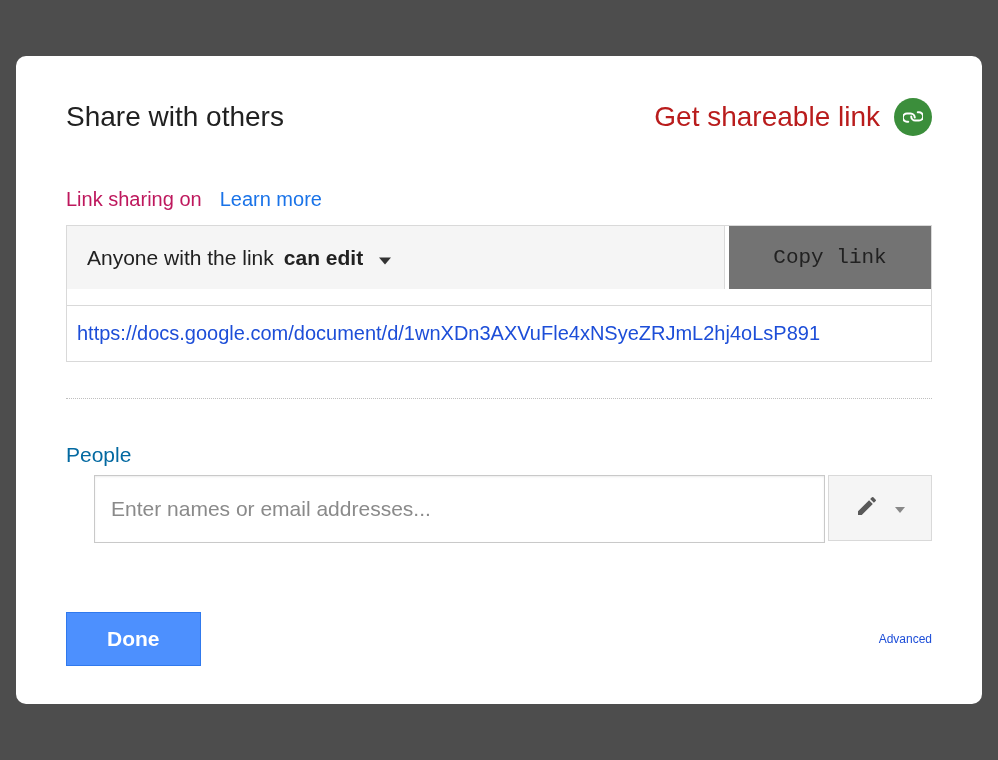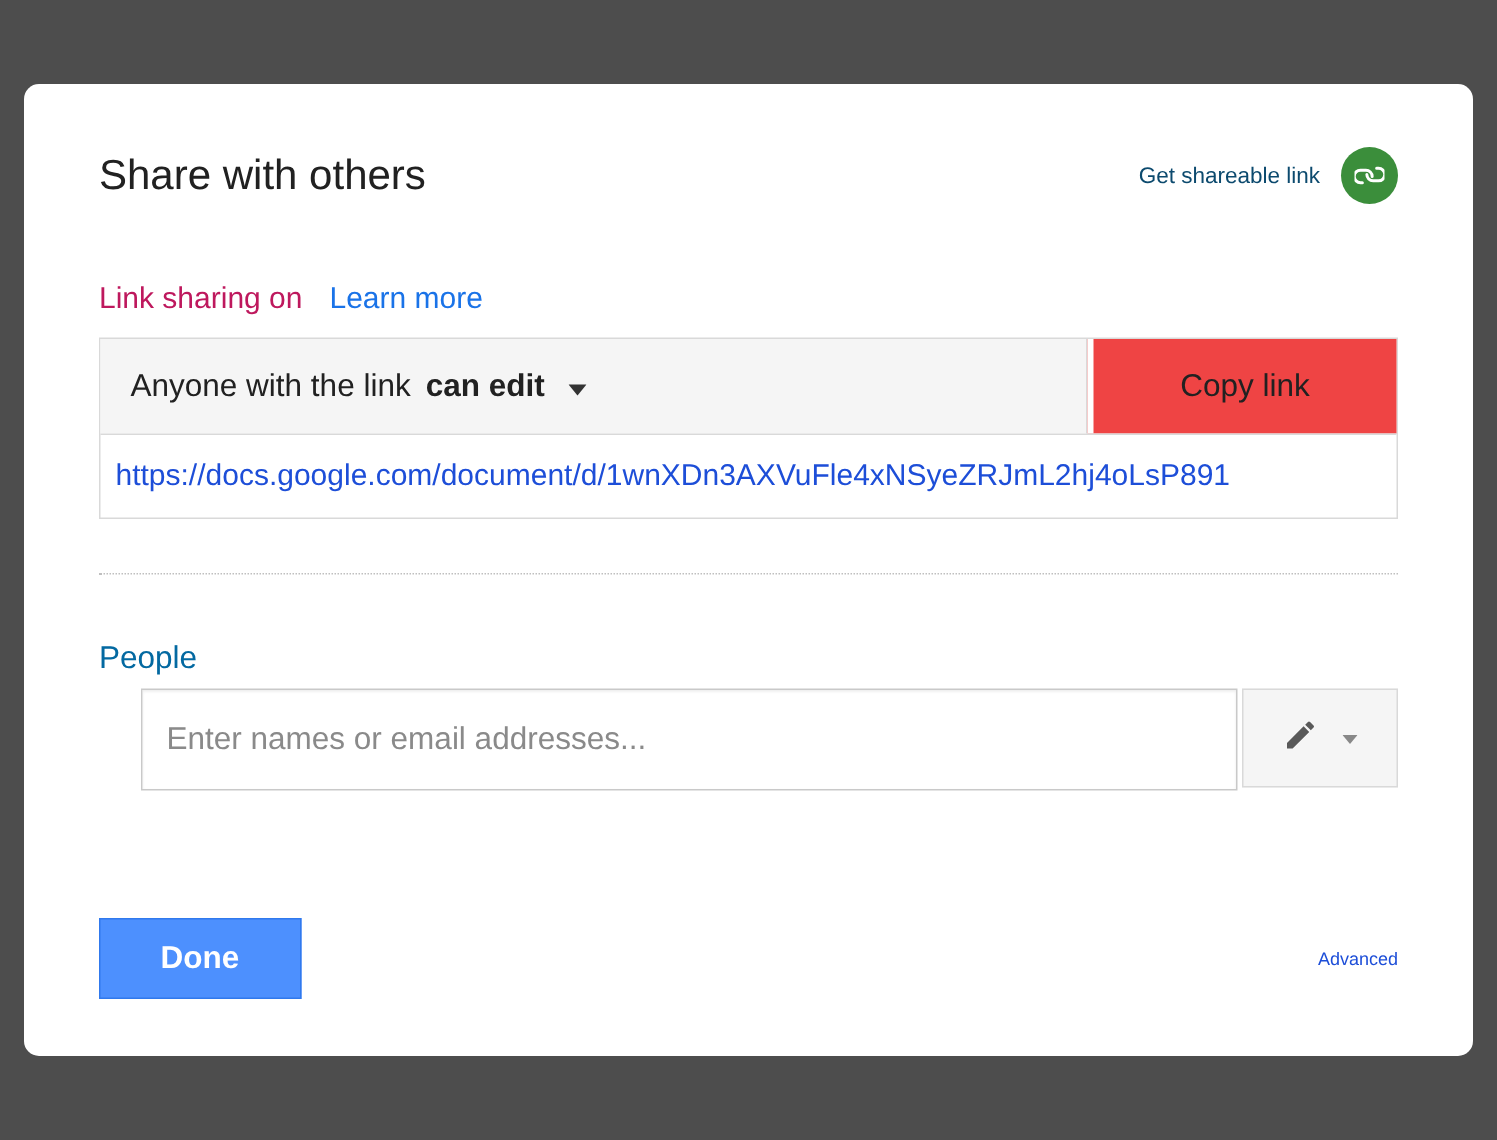--- a/index.html
+++ b/index.html
@@ -35,22 +35,22 @@
       font-size: 28px;
       font-weight: 400;
       color: #212121;
     }
     .shareable-link-group {
       display: flex;
       align-items: center;
       gap: 14px;
     }
     .shareable-link-text {
-      font-size: 15px;
-      color: #0c4a6e;
+      font-size: 28px;
+      color: #b91c1c;
     }
     .link-icon-circle {
       width: 38px;
       height: 38px;
       border-radius: 50%;
       background: #3b8e3b;
       display: flex;
       align-items: center;
       justify-content: center;
       cursor: pointer;
@@ -68,20 +68,21 @@
     .learn-more {
       font-size: 20px;
       color: #1a73e8;
       cursor: pointer;
       text-decoration: none;
     }
     .link-controls-box {
       border: 1px solid #d9d9d9;
       display: flex;
       flex-direction: column;
+      gap: 16px;
     }
     .link-controls-top {
       display: flex;
       height: 63px;
     }
     .permission-dropdown {
       flex: 1;
       background: #f5f5f5;
       border-right: 1px solid #d9d9d9;
       display: flex;
@@ -94,28 +95,29 @@
     }
     .permission-dropdown .perm-bold {
       font-weight: 700;
       margin-left: 4px;
     }
     .dropdown-caret {
       margin-left: 10px;
     }
     .copy-link-btn {
       width: 206px;
-      background: #ef4444;
+      background: #737373;
       display: flex;
       align-items: center;
       justify-content: center;
       font-size: 21px;
       color: #212121;
       cursor: pointer;
       border-left: 4px solid #fff;
+      font-family: Liberation Mono, monospace;
     }
     .share-url {
       border-top: 1px solid #d9d9d9;
       padding: 16px 10px;
       font-size: 20px;
       color: #1d4ed8;
       white-space: nowrap;
       overflow: hidden;
     }
     .dotted-divider {

